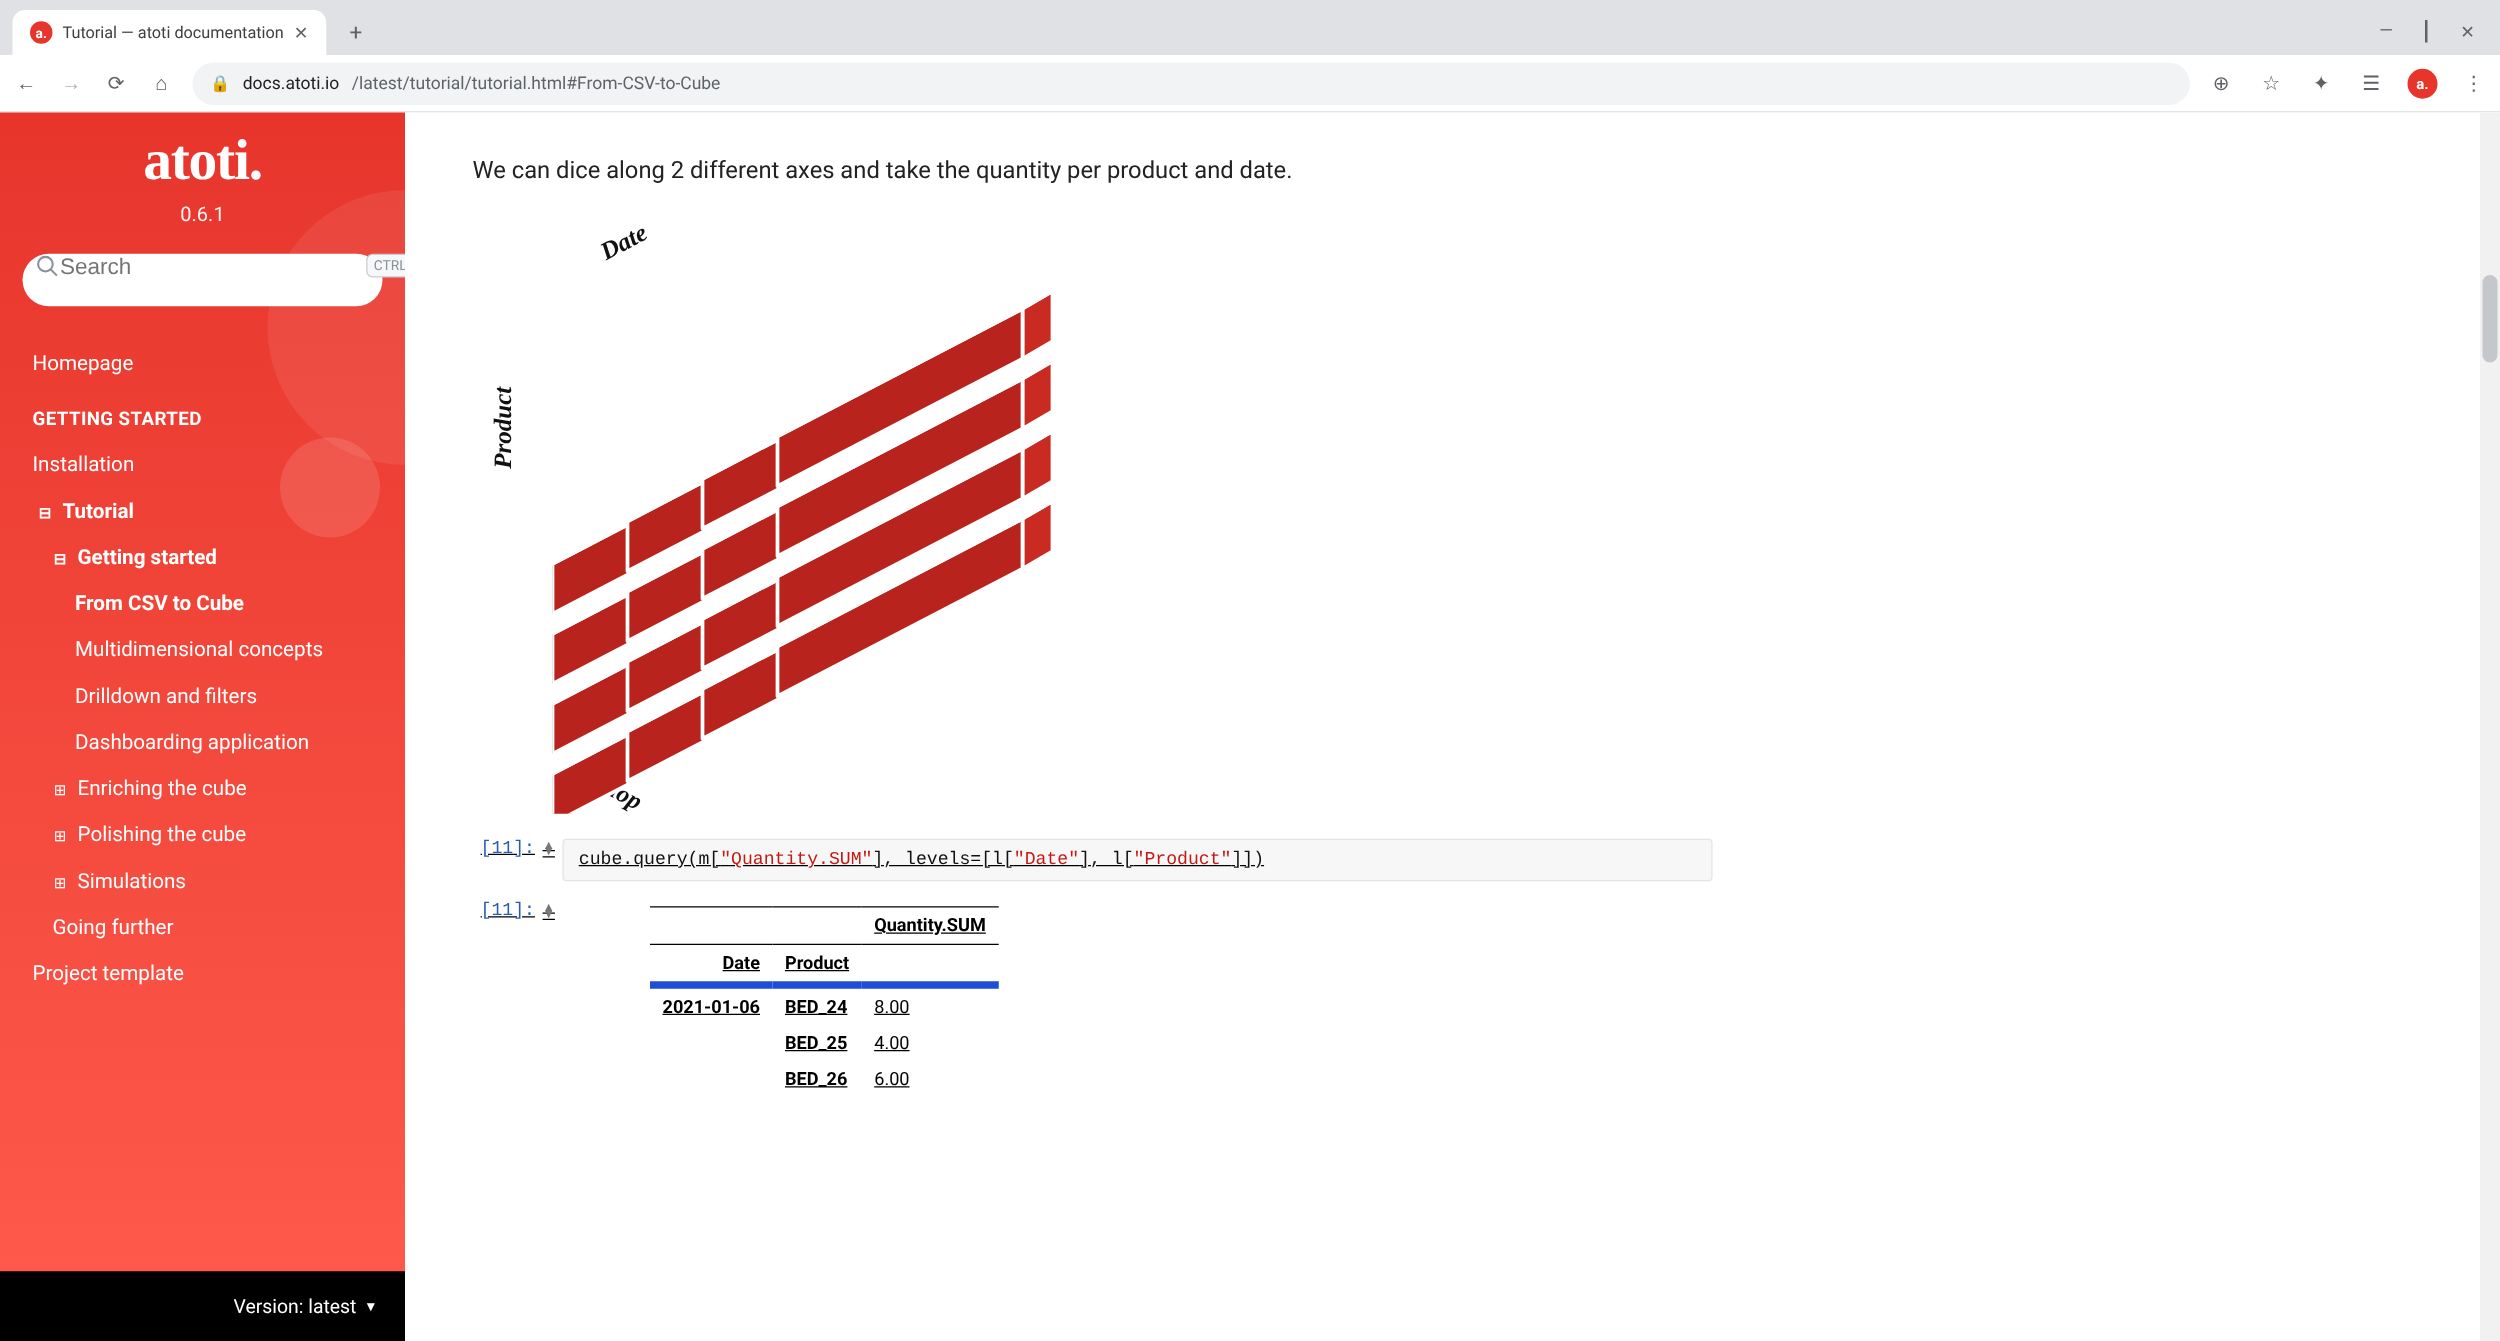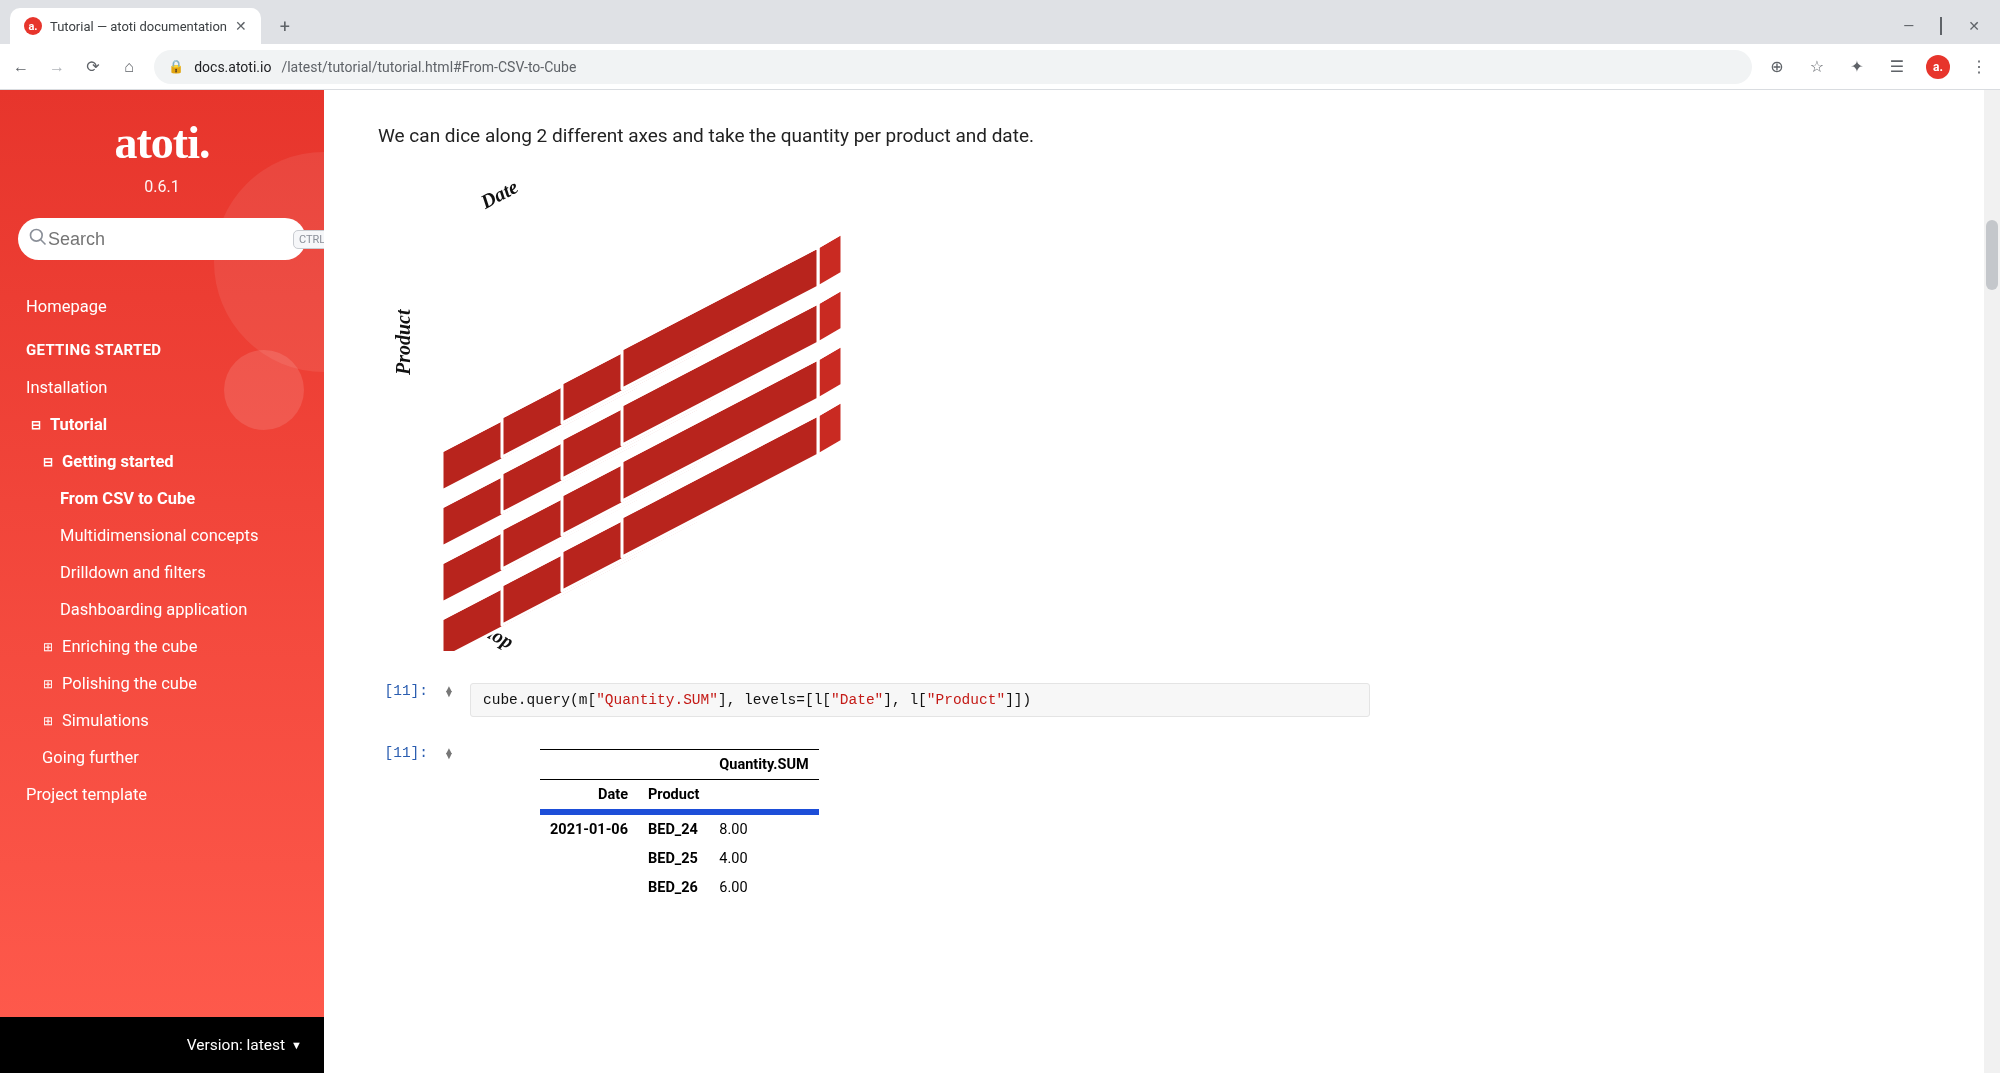--- a/index.html
+++ b/index.html
@@ -25,23 +25,23 @@
   .omnibox .muted { color:#5f6368; }
   .tb-right { display:flex; align-items:center; gap:18px; }
   .prof { width:24px;height:24px;border-radius:50%;background:#e7352c;color:#fff;display:flex;align-items:center;justify-content:center;font-size:12px;font-weight:700;}
 
   
   .app { display:flex; height: calc(100% - 90px); }
 
   .sidebar { width: 324px; background: linear-gradient(180deg,#e7352c 0%,#ff5b4d 100%); color:#fff; position:relative; display:flex; flex-direction:column; }
   .sb-circle { position:absolute; width:220px; height:220px; border-radius:50%; background:rgba(255,255,255,0.08); top:62px; right:-110px; }
   .sb-circle2 { position:absolute; width:80px; height:80px; border-radius:50%; background:rgba(255,255,255,0.12); top:260px; right:20px; }
-  .logo { text-align:center; font-size:46px; font-weight:700; letter-spacing:-1px; margin-top:26px; font-family: Georgia, 'Times New Roman', serif;}
+  .logo { text-align:center; font-size:46px; font-weight:700; letter-spacing:-1px; margin-top:11px; font-family: Georgia, 'Times New Roman', serif;}
   .version { text-align:center; font-size:16px; margin-top:8px; opacity:0.95;}
-  .search { margin:22px 18px 0 18px; height:42px; background:#fff; border-radius:21px; display:flex; align-items:center; padding:0 10px; color:#9aa0a6; position:relative; }
+  .search { margin:22px 18px 0 18px; height:42px; background:#fff; border-radius:21px; display:flex; align-items:flex-start; padding:0 10px; color:#9aa0a6; position:relative; }
   .search .s-icon { width:22px; }
   .search input { border:none; outline:none; flex:1; font-size:18px; background:transparent; color:#555;}
   .kbd-pill { display:flex; gap:4px; }
   .kbd { border:1px solid #c9ccd1; border-radius:5px; font-size:11px; color:#8a8f98; padding:2px 5px; background:#f6f7f9;margin-left:13px;}
   .nav { margin-top:28px; flex:1; overflow:auto; font-size:16.5px; }
   .nav .item { padding:9px 20px 9px 26px; cursor:pointer; display:flex; align-items:center; gap:8px;}
   .nav .section { font-weight:700; padding:16px 20px 10px 26px; font-size:15px; letter-spacing:0.3px;}
   .nav .sub1 { padding-left:30px; }
   .nav .sub2 { padding-left:42px; }
   .nav .sub3 { padding-left:60px; }
@@ -58,21 +58,21 @@
   .cube-wrap { position:relative; width:520px; height:480px; margin-left:-6px; }
   .axis { position:absolute; font-weight:800; font-style:italic; font-size:20px; font-family: Georgia, 'Times New Roman', serif; color:#111; }
   .axis.date { top:8px; left:108px; transform: rotate(-28deg); }
   .axis.product { top:200px; left:20px; transform: rotate(-90deg); transform-origin:left top; }
   .axis.shop { bottom:10px; left:100px; transform: rotate(28deg); }
 
   .iso { position:absolute; left:70px; top:36px; width:430px; height:440px; }
   .iso svg { width:100%; height:100%; }
 
   .cell { font-family: "Courier New", monospace; font-size:14.5px; }
-  .prompt-row { display:flex; align-items:flex-start; gap:16px; margin-top:28px;}
+  .prompt-row { display:flex; align-items:flex-start; gap:6px; margin-top:16px;text-decoration:underline;}
   .prompt-label { color:#2a5db0; font-family:"Courier New",monospace; font-size:14.5px; min-width:50px; text-align:right; }
   .stepper { width:10px; color:#777; font-size:10px; line-height:5px; display:flex; flex-direction:column; align-items:center; gap:0; padding-top:3px;}
   .codebox { flex:1; background:#f7f7f7; border:1px solid #e4e4e4; border-radius:3px; padding:8px 12px; overflow:auto;}
   .code-plain { color:#111; }
   .code-str { color:#c41a16; }
 
   .out-table { margin-left:70px; margin-top:4px; border-collapse:collapse; font-size:14.5px;}
   .out-table th { font-weight:700; text-align:right; padding:6px 10px; border-top:1px solid #000; border-bottom:1px solid #000;}
   .out-table th.center-head { text-align:center; }
   .out-table td { padding:6px 10px; text-align:left; }

